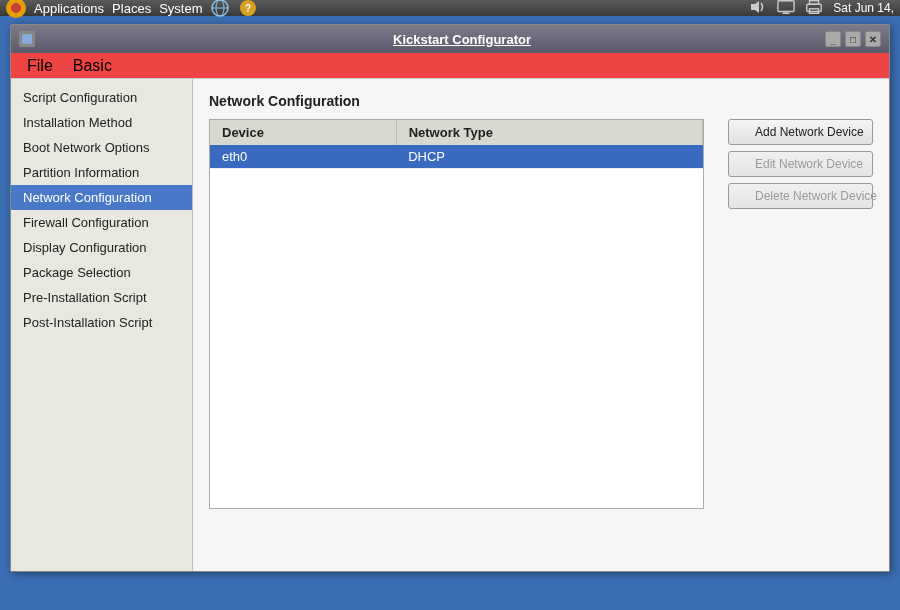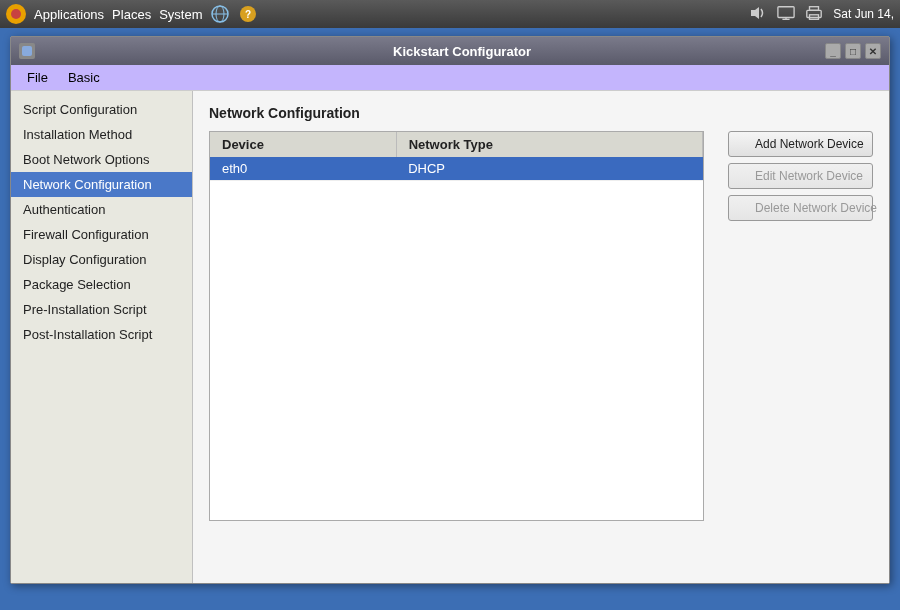--- a/index.html
+++ b/index.html
@@ -8,21 +8,21 @@
       font-size: 13px;
       background: #3c6eb4;
       width: 900px;
       height: 610px;
       overflow: hidden;
     }
 
     
     .taskbar {
       background: linear-gradient(to bottom, #5a5a5a, #3a3a3a);
-      height: 28px;
+      height: 16px;
       display: flex;
       align-items: center;
       padding: 0 6px;
       color: #fff;
       font-size: 13px;
     }
     .taskbar-left {
       display: flex;
       align-items: center;
       gap: 8px;
@@ -59,20 +59,21 @@
     .titlebar {
       background: linear-gradient(to bottom, #7a7a8a, #5a5a6a);
       height: 28px;
       display: flex;
       align-items: center;
       padding: 0 8px;
       color: #fff;
       font-size: 13px;
       font-weight: bold;
       position: relative;
+      text-decoration: underline;
     }
     .titlebar-icon {
       width: 16px; height: 16px;
       background: #888;
       border-radius: 2px;
       margin-right: 8px;
       display: inline-flex;
       align-items: center;
       justify-content: center;
       font-size: 9px;
@@ -97,27 +98,27 @@
       display: flex;
       align-items: center;
       justify-content: center;
       font-size: 10px;
       color: #333;
       cursor: pointer;
     }
 
     
     .menubar {
-      background: #c4b5fd;
+      background: #ef4444;
       height: 26px;
       display: flex;
       align-items: center;
       padding: 0 6px;
       border-bottom: 1px solid #ccc;
-      font-size: 13px;
+      font-size: 16px;
     }
     .menu-item {
       padding: 2px 10px;
       cursor: pointer;
       border-radius: 3px;
     }
 
     
     .app-window {
       background: #f0f0f0;
@@ -311,22 +312,22 @@
     <div class="menu-item">File</div>
     <div class="menu-item">Basic</div>
   </div>
 
   <div class="content-area">
 
     <div class="sidebar">
       <div class="sidebar-item">Script Configuration</div>
       <div class="sidebar-item">Installation Method</div>
       <div class="sidebar-item">Boot Network Options</div>
+      <div class="sidebar-item">Partition Information</div>
       <div class="sidebar-item active">Network Configuration</div>
-      <div class="sidebar-item">Authentication</div>
       <div class="sidebar-item">Firewall Configuration</div>
       <div class="sidebar-item">Display Configuration</div>
       <div class="sidebar-item">Package Selection</div>
       <div class="sidebar-item">Pre-Installation Script</div>
       <div class="sidebar-item">Post-Installation Script</div>
     </div>
 
     <div class="main-panel">
       <div class="section-title">Network Configuration</div>
       <div class="network-content">

